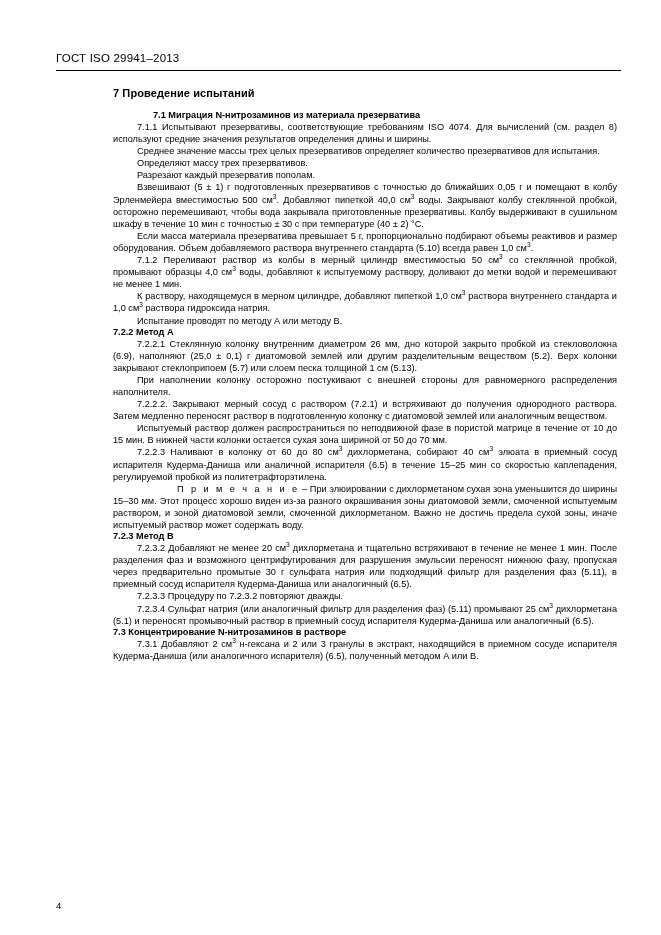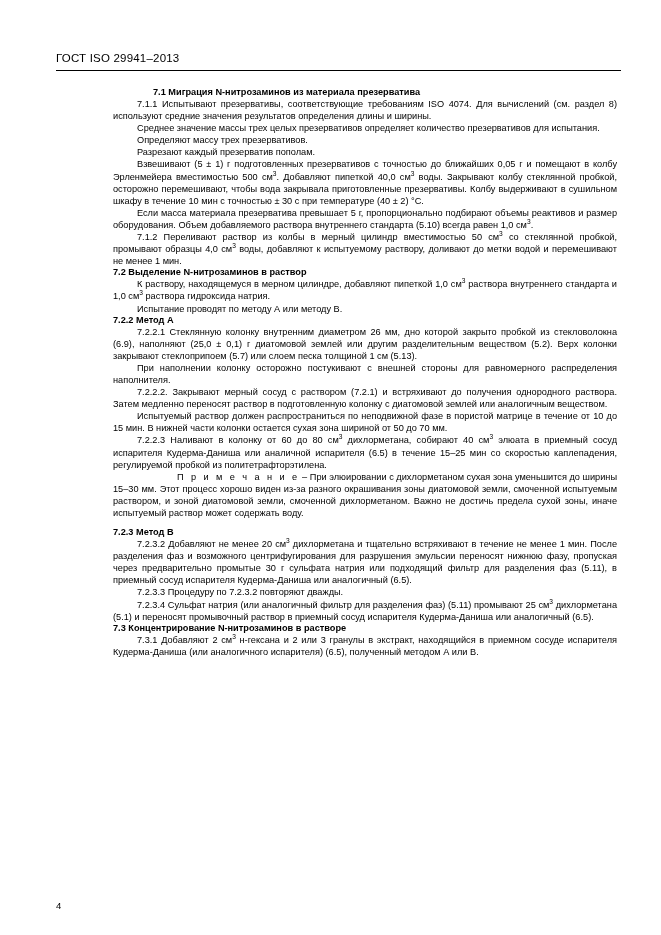--- a/index.html
+++ b/index.html
@@ -79,40 +79,40 @@
 </style>
 </head>
 <body>
 
 <div class="page">
 
   <div class="doc-header">ГОСТ ISO 29941–2013</div>
   <hr class="rule">
 
   <div class="content">
+    <h2 class="section-title">7 Проведение испытаний</h2>
     <div id="blocks">
         <h3 class="sub-title" style="margin-top: 0px; margin-left: 40px;">7.1 Миграция N-нитрозаминов из материала презерватива</h3>
         <p class="para">7.1.1 Испытывают презервативы, соответствующие требованиям ISO 4074. Для вычислений (см. раздел 8) используют средние значения результатов определения длины и ширины.</p>
         <p class="para">Среднее значение массы трех целых презервативов определяет количество презервативов для испытания.</p>
         <p class="para">Определяют массу трех презервативов.</p>
         <p class="para">Разрезают каждый презерватив пополам.</p>
         <p class="para">Взвешивают (5 ± 1) г подготовленных презервативов с точностью до ближайших 0,05 г и помещают в колбу Эрленмейера вместимостью 500 см<sup>3</sup>. Добавляют пипеткой 40,0 см<sup>3</sup> воды. Закрывают колбу стеклянной пробкой, осторожно перемешивают, чтобы вода закрывала приготовленные презервативы. Колбу выдерживают в сушильном шкафу в течение 10 мин с точностью ± 30 с при температуре (40 ± 2) °С.</p>
         <p class="para">Если масса материала презерватива превышает 5 г, пропорционально подбирают объемы реактивов и размер оборудования. Объем добавляемого раствора внутреннего стандарта (5.10) всегда равен 1,0 см<sup>3</sup>.</p>
         <p class="para">7.1.2 Переливают раствор из колбы в мерный цилиндр вместимостью 50 см<sup>3</sup> со стеклянной пробкой, промывают образцы 4,0 см<sup>3</sup> воды, добавляют к испытуемому раствору, доливают до метки водой и перемешивают не менее 1 мин.</p>
-        <h3 class="sub-title" style="margin-top: 0px;">7.2 Выделение N-нитрозаминов в раствор</h3>
         <p class="para">К раствору, находящемуся в мерном цилиндре, добавляют пипеткой 1,0 см<sup>3</sup> раствора внутреннего стандарта и 1,0 см<sup>3</sup> раствора гидроксида натрия.</p>
         <p class="para">Испытание проводят по методу А или методу В.</p>
         <h3 class="sub-title" style="margin-top: 0px;">7.2.2 Метод А</h3>
         <p class="para">7.2.2.1 Стеклянную колонку внутренним диаметром 26 мм, дно которой закрыто пробкой из стекловолокна (6.9), наполняют (25,0 ± 0,1) г диатомовой землей или другим разделительным веществом (5.2). Верх колонки закрывают стеклоприпоем (5.7) или слоем песка толщиной 1 см (5.13).</p>
         <p class="para">При наполнении колонку осторожно постукивают с внешней стороны для равномерного распределения наполнителя.</p>
         <p class="para">7.2.2.2. Закрывают мерный сосуд с раствором (7.2.1) и встряхивают до получения однородного раствора. Затем медленно переносят раствор в подготовленную колонку с диатомовой землей или аналогичным веществом.</p>
         <p class="para">Испытуемый раствор должен распространиться по неподвижной фазе в пористой матрице в течение от 10 до 15 мин. В нижней части колонки остается сухая зона шириной от 50 до 70 мм.</p>
         <p class="para">7.2.2.3 Наливают в колонку от 60 до 80 см<sup>3</sup> дихлорметана, собирают 40 см<sup>3</sup> элюата в приемный сосуд испарителя Кудерма-Даниша или аналичной испарителя (6.5) в течение 15–25 мин со скоростью каплепадения, регулируемой пробкой из политетрафторэтилена.</p>
         <p class="note"><span class="spaced">П р и м е ч а н и е</span> – При элюировании с дихлорметаном сухая зона уменьшится до ширины 15–30 мм. Этот процесс хорошо виден из-за разного окрашивания зоны диатомовой земли, смоченной испытуемым раствором, и зоной диатомовой земли, смоченной дихлорметаном. Важно не достичь предела сухой зоны, иначе испытуемый раствор может содержать воду.</p>
-        <h3 class="sub-title" style="margin-top: 8px;">7.2.3 Метод В</h3>
+        <h3 class="sub-title" style="margin-top: 0px;">7.2.3 Метод В</h3>
         <p class="para">7.2.3.2 Добавляют не менее 20 см<sup>3</sup> дихлорметана и тщательно встряхивают в течение не менее 1 мин. После разделения фаз и возможного центрифугирования для разрушения эмульсии переносят нижнюю фазу, пропуская через предварительно промытые 30 г сульфата натрия или подходящий фильтр для разделения фаз (5.11), в приемный сосуд испарителя Кудерма-Даниша или аналогичный (6.5).</p>
         <p class="para">7.2.3.3 Процедуру по 7.2.3.2 повторяют дважды.</p>
         <p class="para">7.2.3.4 Сульфат натрия (или аналогичный фильтр для разделения фаз) (5.11) промывают 25 см<sup>3</sup> дихлорметана (5.1) и переносят промывочный раствор в приемный сосуд испарителя Кудерма-Даниша или аналогичный (6.5).</p>
         <h3 class="sub-title" style="margin-top: 0px;">7.3 Концентрирование N-нитрозаминов в растворе</h3>
         <p class="para">7.3.1 Добавляют 2 см<sup>3</sup> н-гексана и 2 или 3 гранулы в экстракт, находящийся в приемном сосуде испарителя Кудерма-Даниша (или аналогичного испарителя) (6.5), полученный методом А или В.</p>
       </div>
   </div>
 
   <div class="page-number">4</div>
 </div>

